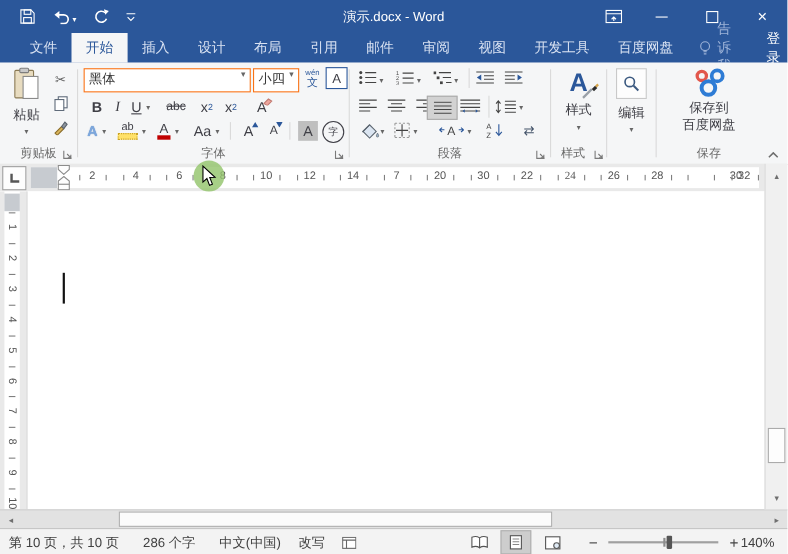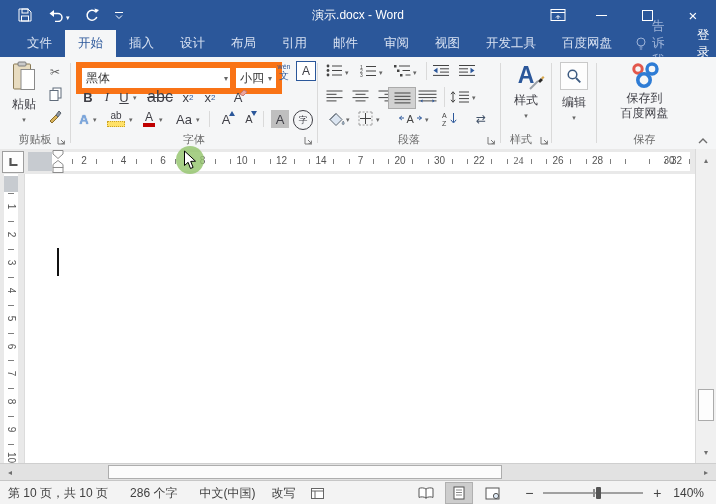--- a/index.html
+++ b/index.html
@@ -27,21 +27,21 @@
   .tab.selected{background:#f5f6f7;color:#2b579a}
   .tabrow-right{margin-left:auto;display:flex;align-items:stretch}
   .tellme{display:flex;align-items:center;gap:5px;color:#9db3d8;font-size:12.5px;padding:0 10px}
   .signin{display:flex;align-items:center;color:#fff;font-size:12.5px;padding:0 12px}
   
   .ribbon{position:absolute;top:57px;left:0;right:0;height:92px;background:#f5f6f7;border-bottom:1px solid #d5d5d5;font-size:12px;color:#3f3f46}
   .vsep{position:absolute;top:6px;bottom:6px;width:1px;background:#dadada}
   .grp{position:absolute;top:0;height:92px}
   .grplabel{position:absolute;bottom:2px;left:0;right:0;text-align:center;font-size:11px;color:#6a6a6a}
   .launcher{position:absolute;bottom:4px;right:4px}
-  .combo{position:absolute;height:20px;background:#fff;border:6px solid #f97316;display:flex;align-items:center;font-size:12px;color:#333}
+  .combo{position:absolute;height:20px;background:#fff;border:1px solid #f97316;display:flex;font-size:12px;color:#333}
   .combo .val{flex:1;padding-left:4px;white-space:nowrap;overflow:hidden}
   .combo .arr{width:12px;text-align:center;color:#666;font-size:8px;font-family:"DejaVu Sans",sans-serif}
   .lt{position:absolute;top:0;height:20px;display:flex;align-items:center;justify-content:center;font-size:13px;color:#3f3f46}
   .row2,.row3{position:absolute;left:0;right:0;height:20px}
   .darr{position:absolute;top:7px;font-size:7px;color:#666;font-family:"DejaVu Sans",sans-serif}
   .ib{position:absolute;display:flex;align-items:center;justify-content:center}
   .pressed{background:#d2d2d2;border:1px solid #ababab}
   .bigbtn{display:flex;flex-direction:column;align-items:center}
   .bigbtn .blabel{font-size:12px;color:#3f3f46;margin-top:4px;white-space:nowrap}
   .bigbtn .barr{font-size:7px;color:#666;margin-top:3px;font-family:"DejaVu Sans",sans-serif}
@@ -218,21 +218,21 @@
     </div>
     <div class="ib" style="left:225px;top:4px;width:18px;height:18px;border:1px solid #2b579a;background:#fff">
       <span style="font-size:12px;color:#3f3f46">A</span>
     </div>
 
     <div class="row2" style="top:30px">
       <span class="lt" style="left:9px;width:16px;font-weight:bold">B</span>
       <span class="lt" style="left:30px;width:12px;font-style:italic;font-family:'Liberation Serif',serif">I</span>
       <span class="lt" style="left:46px;width:14px;text-decoration:underline">U</span>
       <span class="darr" style="left:62px">▾</span>
-      <span class="lt" style="left:76px;width:26px;font-size:16px;text-decoration:line-through">abc</span>
+      <span class="lt" style="left:76px;width:26px;font-size:11px;text-decoration:line-through">abc</span>
       <span class="lt" style="left:108px;width:18px">
         <span>x</span>
           <sub style="font-size:8px;color:#2b579a">2</sub>
       </span>
       <span class="lt" style="left:130px;width:18px">
         <span>x</span>
           <sup style="font-size:8px;color:#2b579a">2</sup>
       </span>
       <span class="lt" style="left:156px;width:22px;position:absolute">
         <span>A</span>
@@ -616,15 +616,15 @@
           <rect x="1" y="1" width="13" height="11" fill="#fff" stroke="#555"></rect>
           <circle cx="11" cy="9" r="2.6" fill="#dfeaf5" stroke="#555"></circle>
         </svg>
     </span>
     <span class="zsign" style="margin-left:18px">−</span>
     <span class="ztrack">
       <span class="znotch"></span>
       <span class="zthumb"></span>
     </span>
     <span class="zsign">+</span>
-    <span class="stitem" style="margin-left:10px">140%</span>
+    <span class="stitem" style="">140%</span>
   </div>
 </div>
 
 </body></html>

